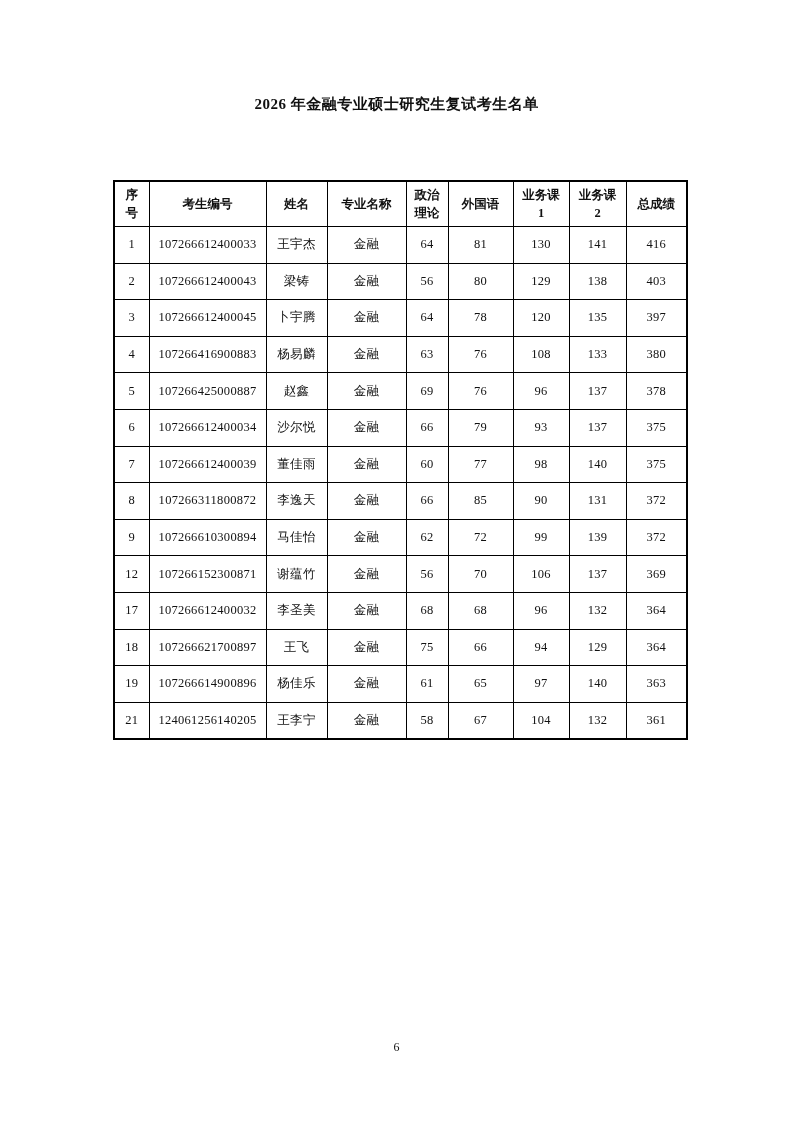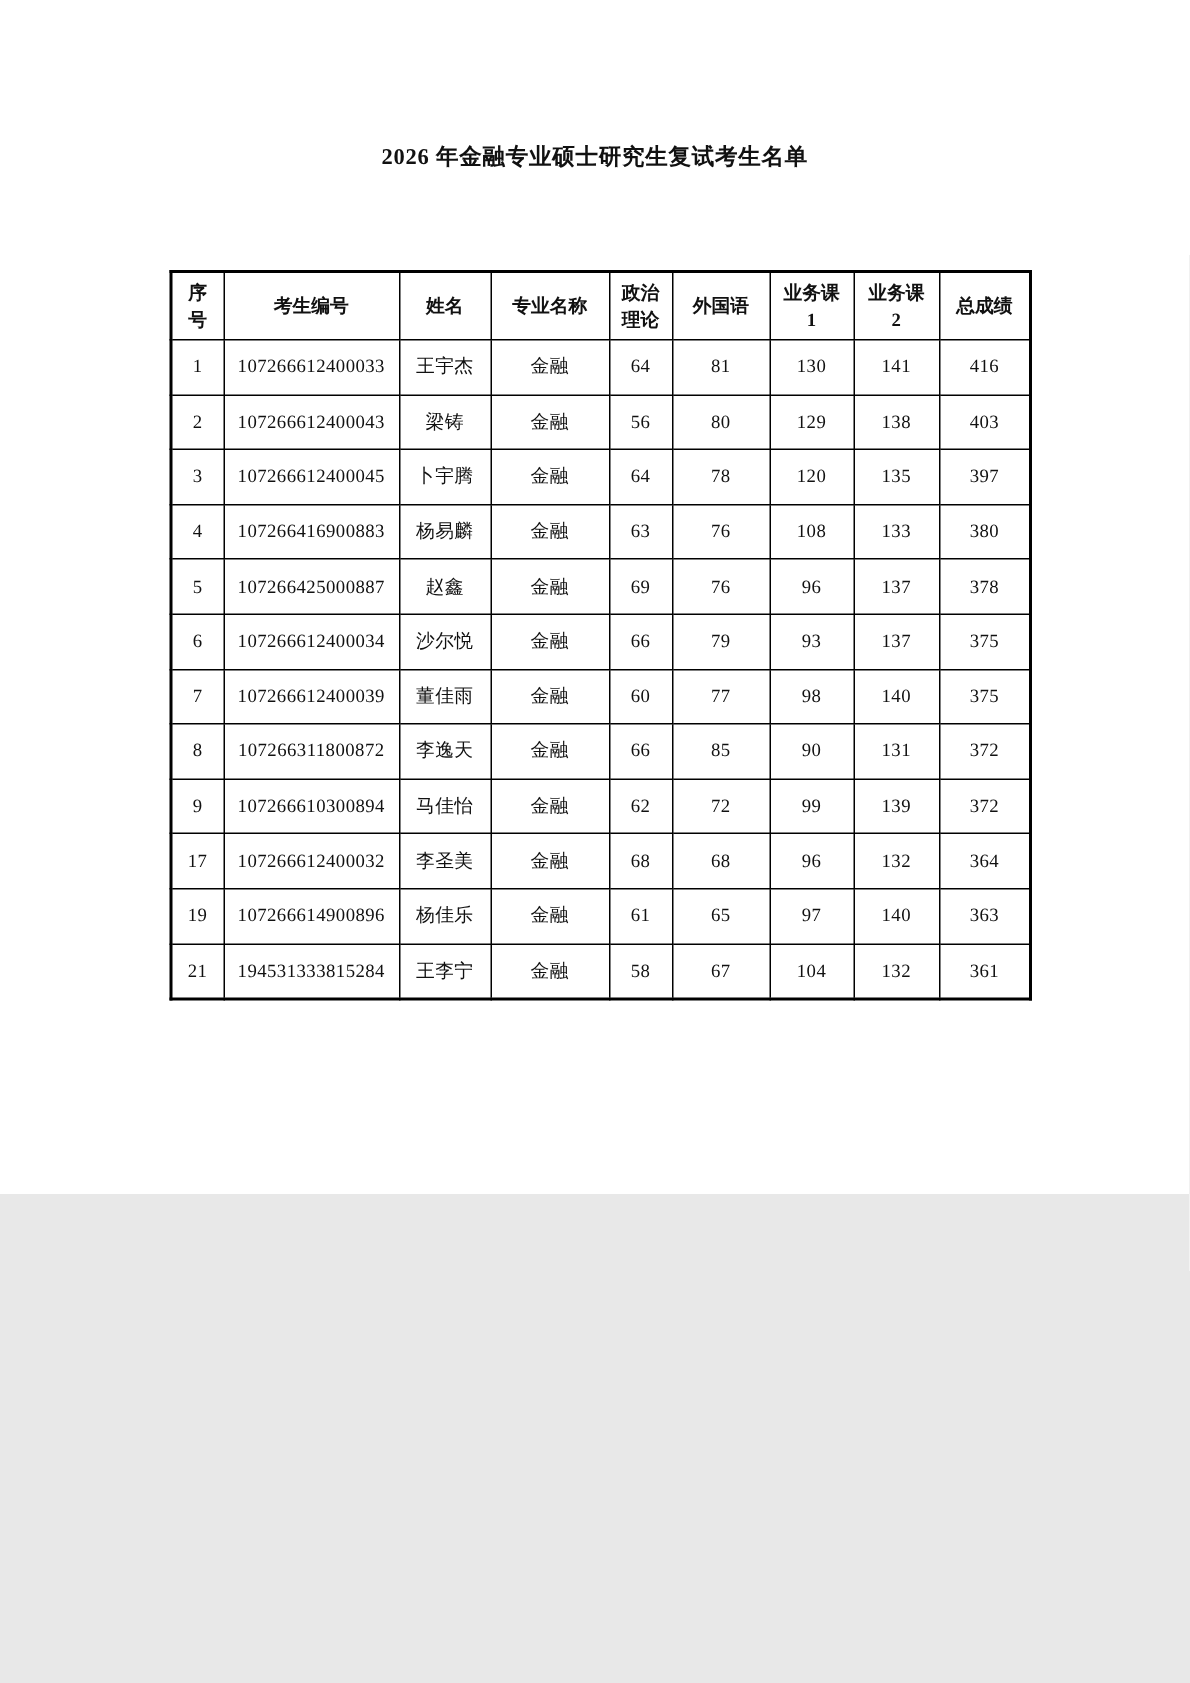--- a/index.html
+++ b/index.html
@@ -3,21 +3,21 @@
 <meta charset="utf-8">
 <style>
   html, body {
     margin: 0;
     padding: 0;
     background: #e8e8e8;
   }
   .page {
     position: relative;
     width: 793px;
-    height: 796px;
+    height: 1122px;
     margin: 0 auto;
     background: #ffffff;
     font-family: "Liberation Serif", "DejaVu Serif", serif;
     color: #111111;
     overflow: hidden;
   }
   .doc-title {
     position: absolute;
     top: 95px;
     left: 0;
@@ -197,44 +197,66 @@
           <td>107266610300894</td>
           <td>马佳怡</td>
           <td>金融</td>
           <td>62</td>
           <td>72</td>
           <td>99</td>
           <td>139</td>
           <td>372</td>
         </tr>
         <tr>
+          <td>12</td>
+          <td>107266152300871</td>
+          <td>谢蕴竹</td>
+          <td>金融</td>
+          <td>56</td>
+          <td>70</td>
+          <td>106</td>
+          <td>137</td>
+          <td>369</td>
+        </tr>
+        <tr>
           <td>17</td>
           <td>107266612400032</td>
           <td>李圣美</td>
           <td>金融</td>
           <td>68</td>
           <td>68</td>
           <td>96</td>
           <td>132</td>
           <td>364</td>
         </tr>
         <tr>
+          <td>18</td>
+          <td>107266621700897</td>
+          <td>王飞</td>
+          <td>金融</td>
+          <td>75</td>
+          <td>66</td>
+          <td>94</td>
+          <td>129</td>
+          <td>364</td>
+        </tr>
+        <tr>
           <td>19</td>
           <td>107266614900896</td>
           <td>杨佳乐</td>
           <td>金融</td>
           <td>61</td>
           <td>65</td>
           <td>97</td>
           <td>140</td>
           <td>363</td>
         </tr>
         <tr>
           <td>21</td>
-          <td>194531333815284</td>
+          <td>124061256140205</td>
           <td>王李宁</td>
           <td>金融</td>
           <td>58</td>
           <td>67</td>
           <td>104</td>
           <td>132</td>
           <td>361</td>
         </tr>
       </tbody>
   </table>

